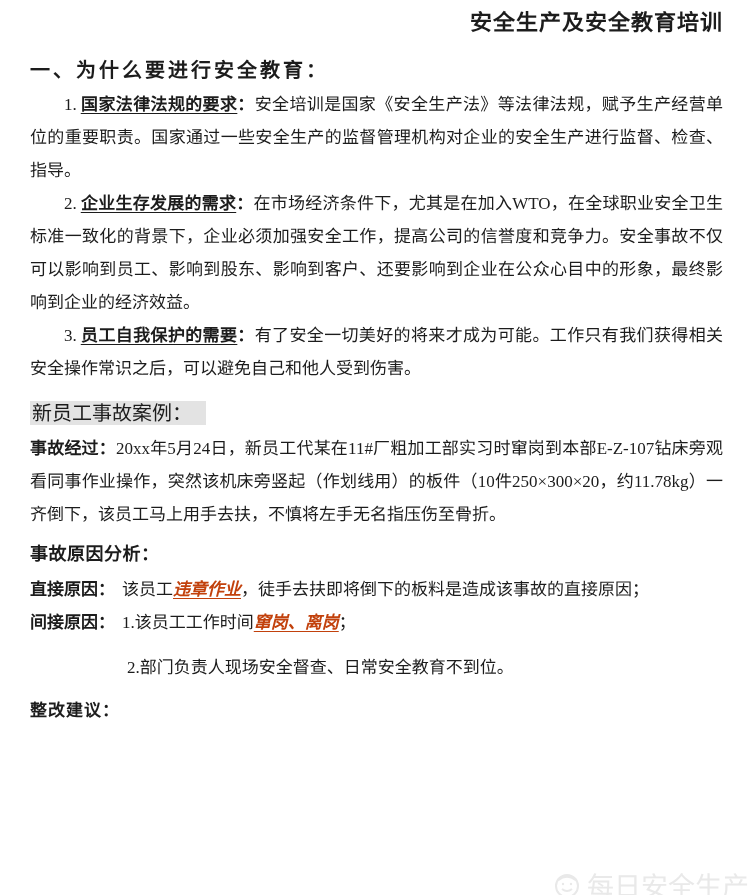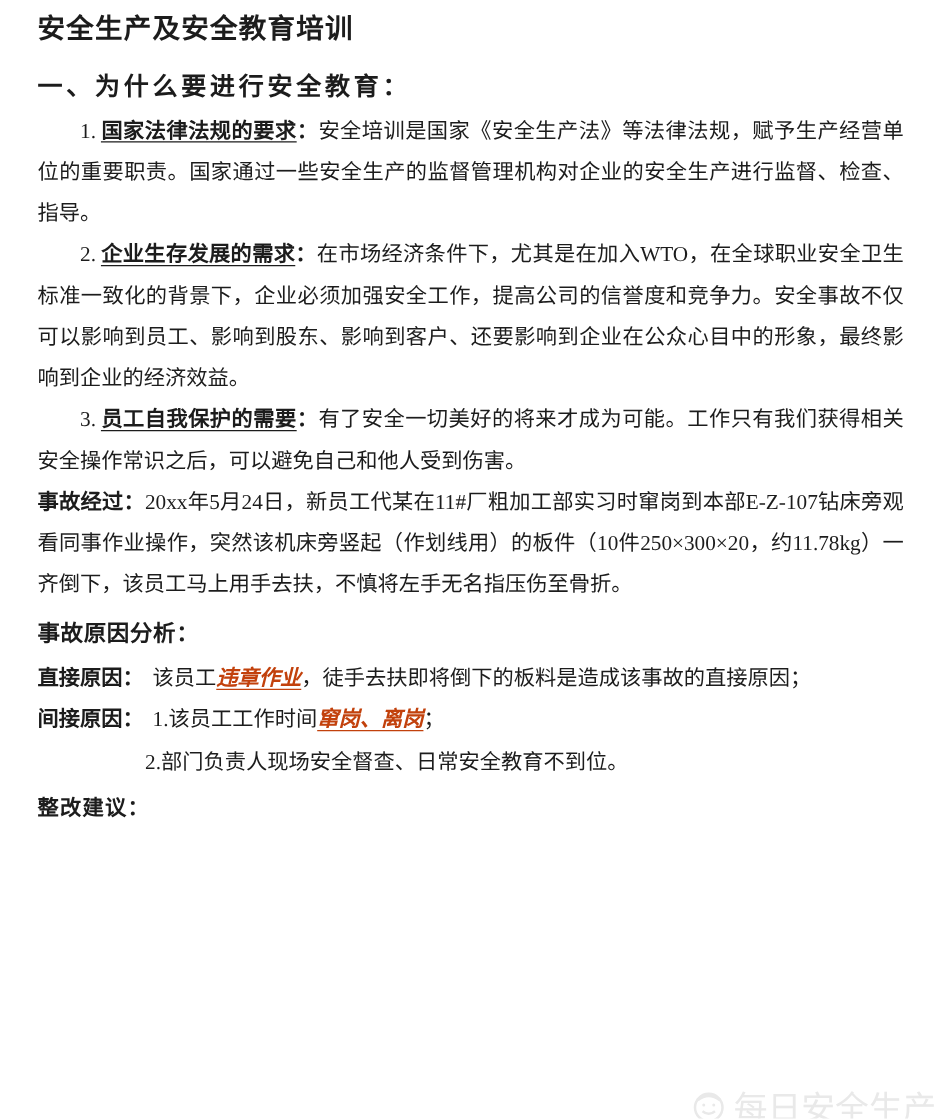--- a/index.html
+++ b/index.html
@@ -8,21 +8,21 @@
     width:753px;height:895px;
     background:#ffffff;
     box-sizing:border-box;
     padding:6px 30px 0 30px;
     overflow:hidden;
     font-family:"Liberation Serif","DejaVu Serif",serif;
     color:#1c1c1c;
   }
   .doc-title{
     margin:0 0 4px 0;
-    text-align:left;
+    text-align:right;
     font-size:22px;
     font-weight:bold;
     line-height:34px;
     letter-spacing:1px;
   }
   .h-major{
     margin:16px 0 4px 0;
     font-size:20px;
     font-weight:bold;
     line-height:28px;
@@ -68,21 +68,21 @@
   }
   .cause-line .label{font-weight:bold;margin-right:7px;}
   .red-phrase{
     color:#c2410c;
     font-weight:bold;
     font-style:italic;
     text-decoration:underline;
     text-underline-offset:3px;
   }
   .sub-item{
-    margin:1px;
+    margin:12px;
     padding-left:85px;
     font-size:17px;
     line-height:33px;
   }
   .suggest-head{
     margin:6px 0 0 0;
     font-size:17px;
     font-weight:bold;
     line-height:30px;
     letter-spacing:1px;
@@ -109,20 +109,21 @@
   <h2 class="h-major sp">一、为什么要进行安全教育：</h2>
 
   <p class="para indent"><span class="num">1.</span><span class="term">国家法律法规的要求</span><span class="b">：</span><span>安全培训是国家《安全生产法》等法律法规，赋予生产经营单位的重要职责。国家通过一些安全生产的监督管理机构对企业的安全生产进行监督、检查、指导。</span></p>
 
   <p class="para indent"><span class="num">2.</span><span class="term">企业生存发展的需求</span><span class="b">：</span><span>在市场经济条件下，尤其是在加入WTO，在全球职业安全卫生标准一致化的背景下，企业必须加强安全工作，提高公司的信誉度和竞争力。安全事故不仅可以影响到员工、影响到股东、影响到客户、还要影响到企业在公众心目中的形象，最终影响到企业的经济效益。</span></p>
 
   <p class="para indent"><span class="num">3.</span><span class="term">员工自我保护的需要</span><span class="b">：</span><span>有了安全一切美好的将来才成为可能。工作只有我们获得相关安全操作常识之后，可以避免自己和他人受到伤害。</span></p>
 
 
 
+  <div class="case-head"><span class="hl">新员工事故案例：</span></div>
 
   <p class="para"><span class="b">事故经过：</span><span>20xx年5月24日，新员工代某在11#厂粗加工部实习时窜岗到本部E-Z-107钻床旁观看同事作业操作，突然该机床旁竖起（作划线用）的板件（10件250×300×20，约11.78kg）一齐倒下，该员工马上用手去扶，不慎将左手无名指压伤至骨折。</span></p>
 
   <h3 class="analysis-head">事故原因分析：</h3>
 
   <p class="cause-line"><span class="label">直接原因：</span><span>该员工</span><span class="red-phrase">违章作业</span><span>，徒手去扶即将倒下的板料是造成该事故的直接原因；</span></p>
 
   <p class="cause-line"><span class="label">间接原因：</span><span>1.该员工工作时间</span><span class="red-phrase">窜岗、离岗</span><span>；</span></p>
 
   <p class="sub-item">2.部门负责人现场安全督查、日常安全教育不到位。</p>

